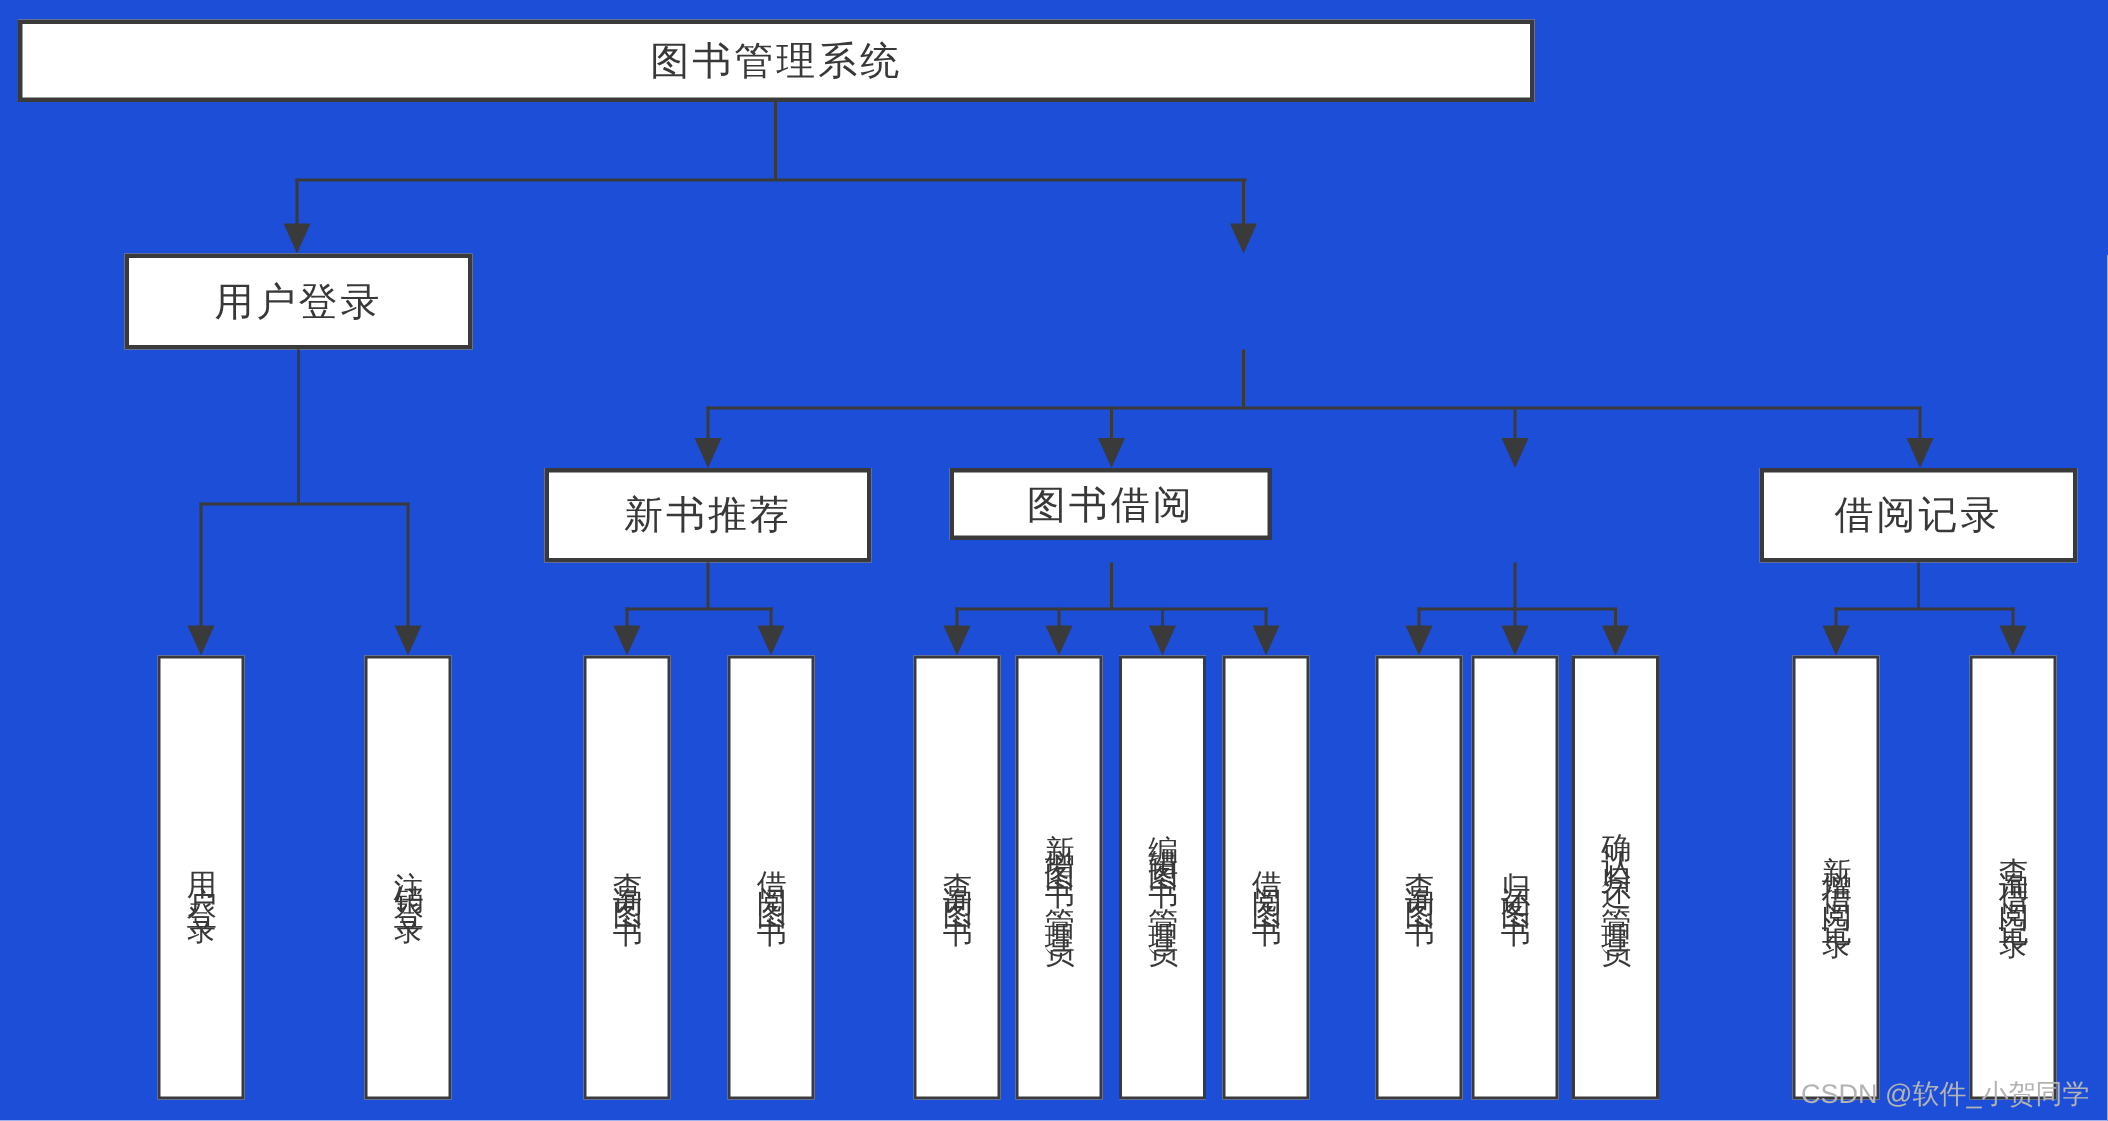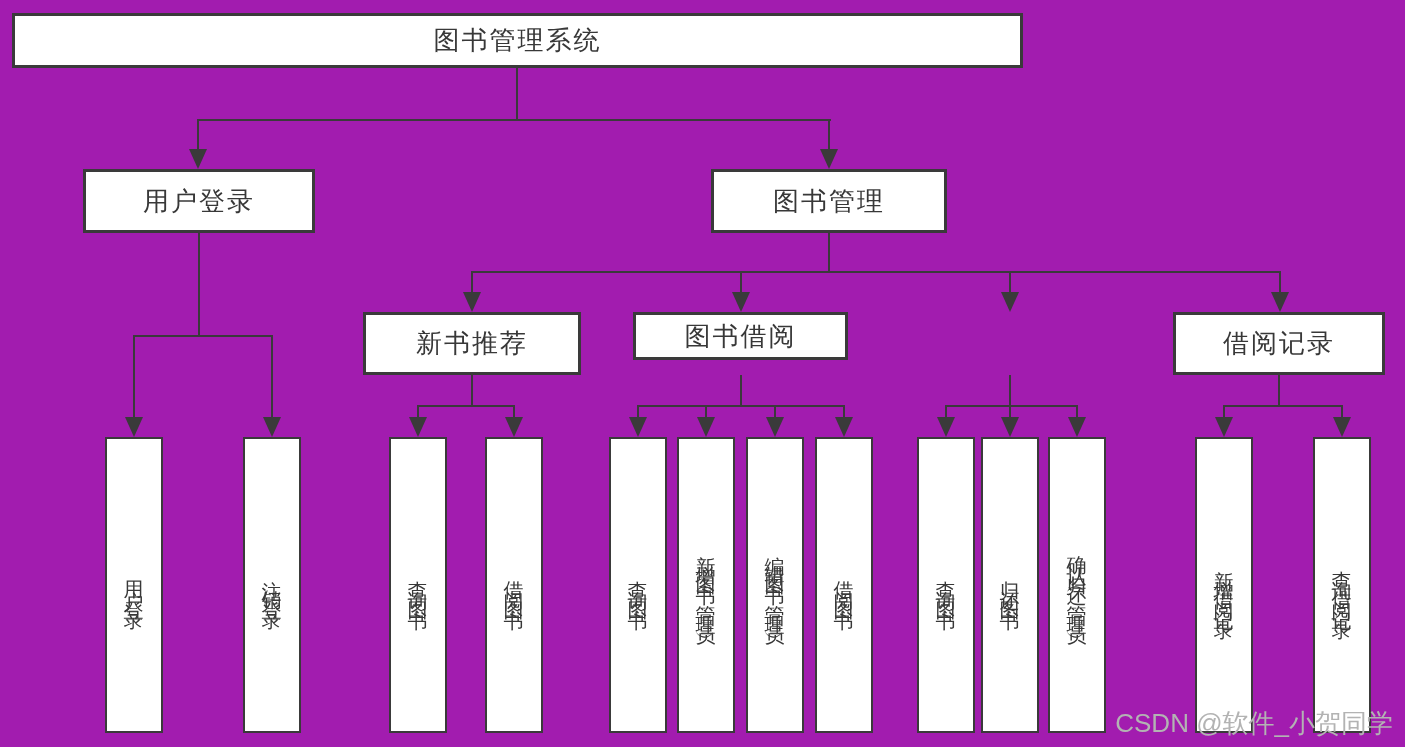--- a/index.html
+++ b/index.html
@@ -1,59 +1,56 @@
 <!DOCTYPE html>
 <html><head>
 <meta charset="utf-8">
 <style>
   html,body{margin:0;padding:0;background:#ffffff;}
   #canvas{
-    position:relative;width:1405px;height:747px;background:#a21caf;overflow:hidden;
+    position:relative;width:1405px;height:747px;background:#1d4ed8;overflow:hidden;
     font-family:"Liberation Sans","DejaVu Sans",sans-serif;color:#383838;
   }
   .node{
     position:absolute;box-sizing:border-box;background:#ffffff;
     border:3px solid #3a3a3a;display:flex;align-items:center;justify-content:center;
   }
   .node .lbl{font-size:26px;letter-spacing:2px;white-space:nowrap;}
   .leaf{top:437px;width:58px;height:296px;border-width:2px;}
   .vtext{
     writing-mode:vertical-rl;text-orientation:mixed;
     font-size:20px;letter-spacing:10px;line-height:1;white-space:nowrap;
   }
   .vline{position:absolute;width:2px;background:#3a3a3a;}
   .hline{position:absolute;height:2px;background:#3a3a3a;}
   .arrow{
     position:absolute;width:0;height:0;
     border-left:9px solid transparent;border-right:9px solid transparent;
     border-top:20px solid #3a3a3a;
   }
-  .watermark{position:absolute;right:12px;bottom:6px;font-size:26px;color:#b3b3b3;z-index:5;white-space:nowrap;}
+  .watermark{position:absolute;right:12px;bottom:6px;font-size:18px;color:#b3b3b3;z-index:5;white-space:nowrap;}
 </style>
 </head>
 <body>
 
 <div id="canvas">
 
   <div class="node" style="left:12px;top:13px;width:1011px;height:55px">
     <span class="lbl">图书管理系统</span>
   </div>
 
   <div class="vline" style="left:516px;top:68px;height:52px"></div>
   <div class="hline" style="left:197px;top:119px;width:634px"></div>
   <div class="vline" style="left:197px;top:119px;height:32px"></div>
   <div class="arrow" style="left:189px;top:149px"></div>
   <div class="vline" style="left:828px;top:119px;height:32px"></div>
   <div class="arrow" style="left:820px;top:149px"></div>
 
   <div class="node" style="left:83px;top:169px;width:232px;height:64px">
     <span class="lbl">用户登录</span>
-  </div>
-  <div class="node" style="left:711px;top:169px;width:236px;height:64px">
-    <span class="lbl">图书管理</span>
   </div>
 
   <div class="vline" style="left:198px;top:233px;height:104px"></div>
   <div class="hline" style="left:133px;top:335px;width:140px"></div>
   <div class="vline" style="left:133px;top:335px;height:84px"></div>
   <div class="arrow" style="left:125px;top:417px"></div>
   <div class="vline" style="left:271px;top:335px;height:84px"></div>
   <div class="arrow" style="left:263px;top:417px"></div>
 
   <div class="vline" style="left:828px;top:233px;height:40px"></div>

